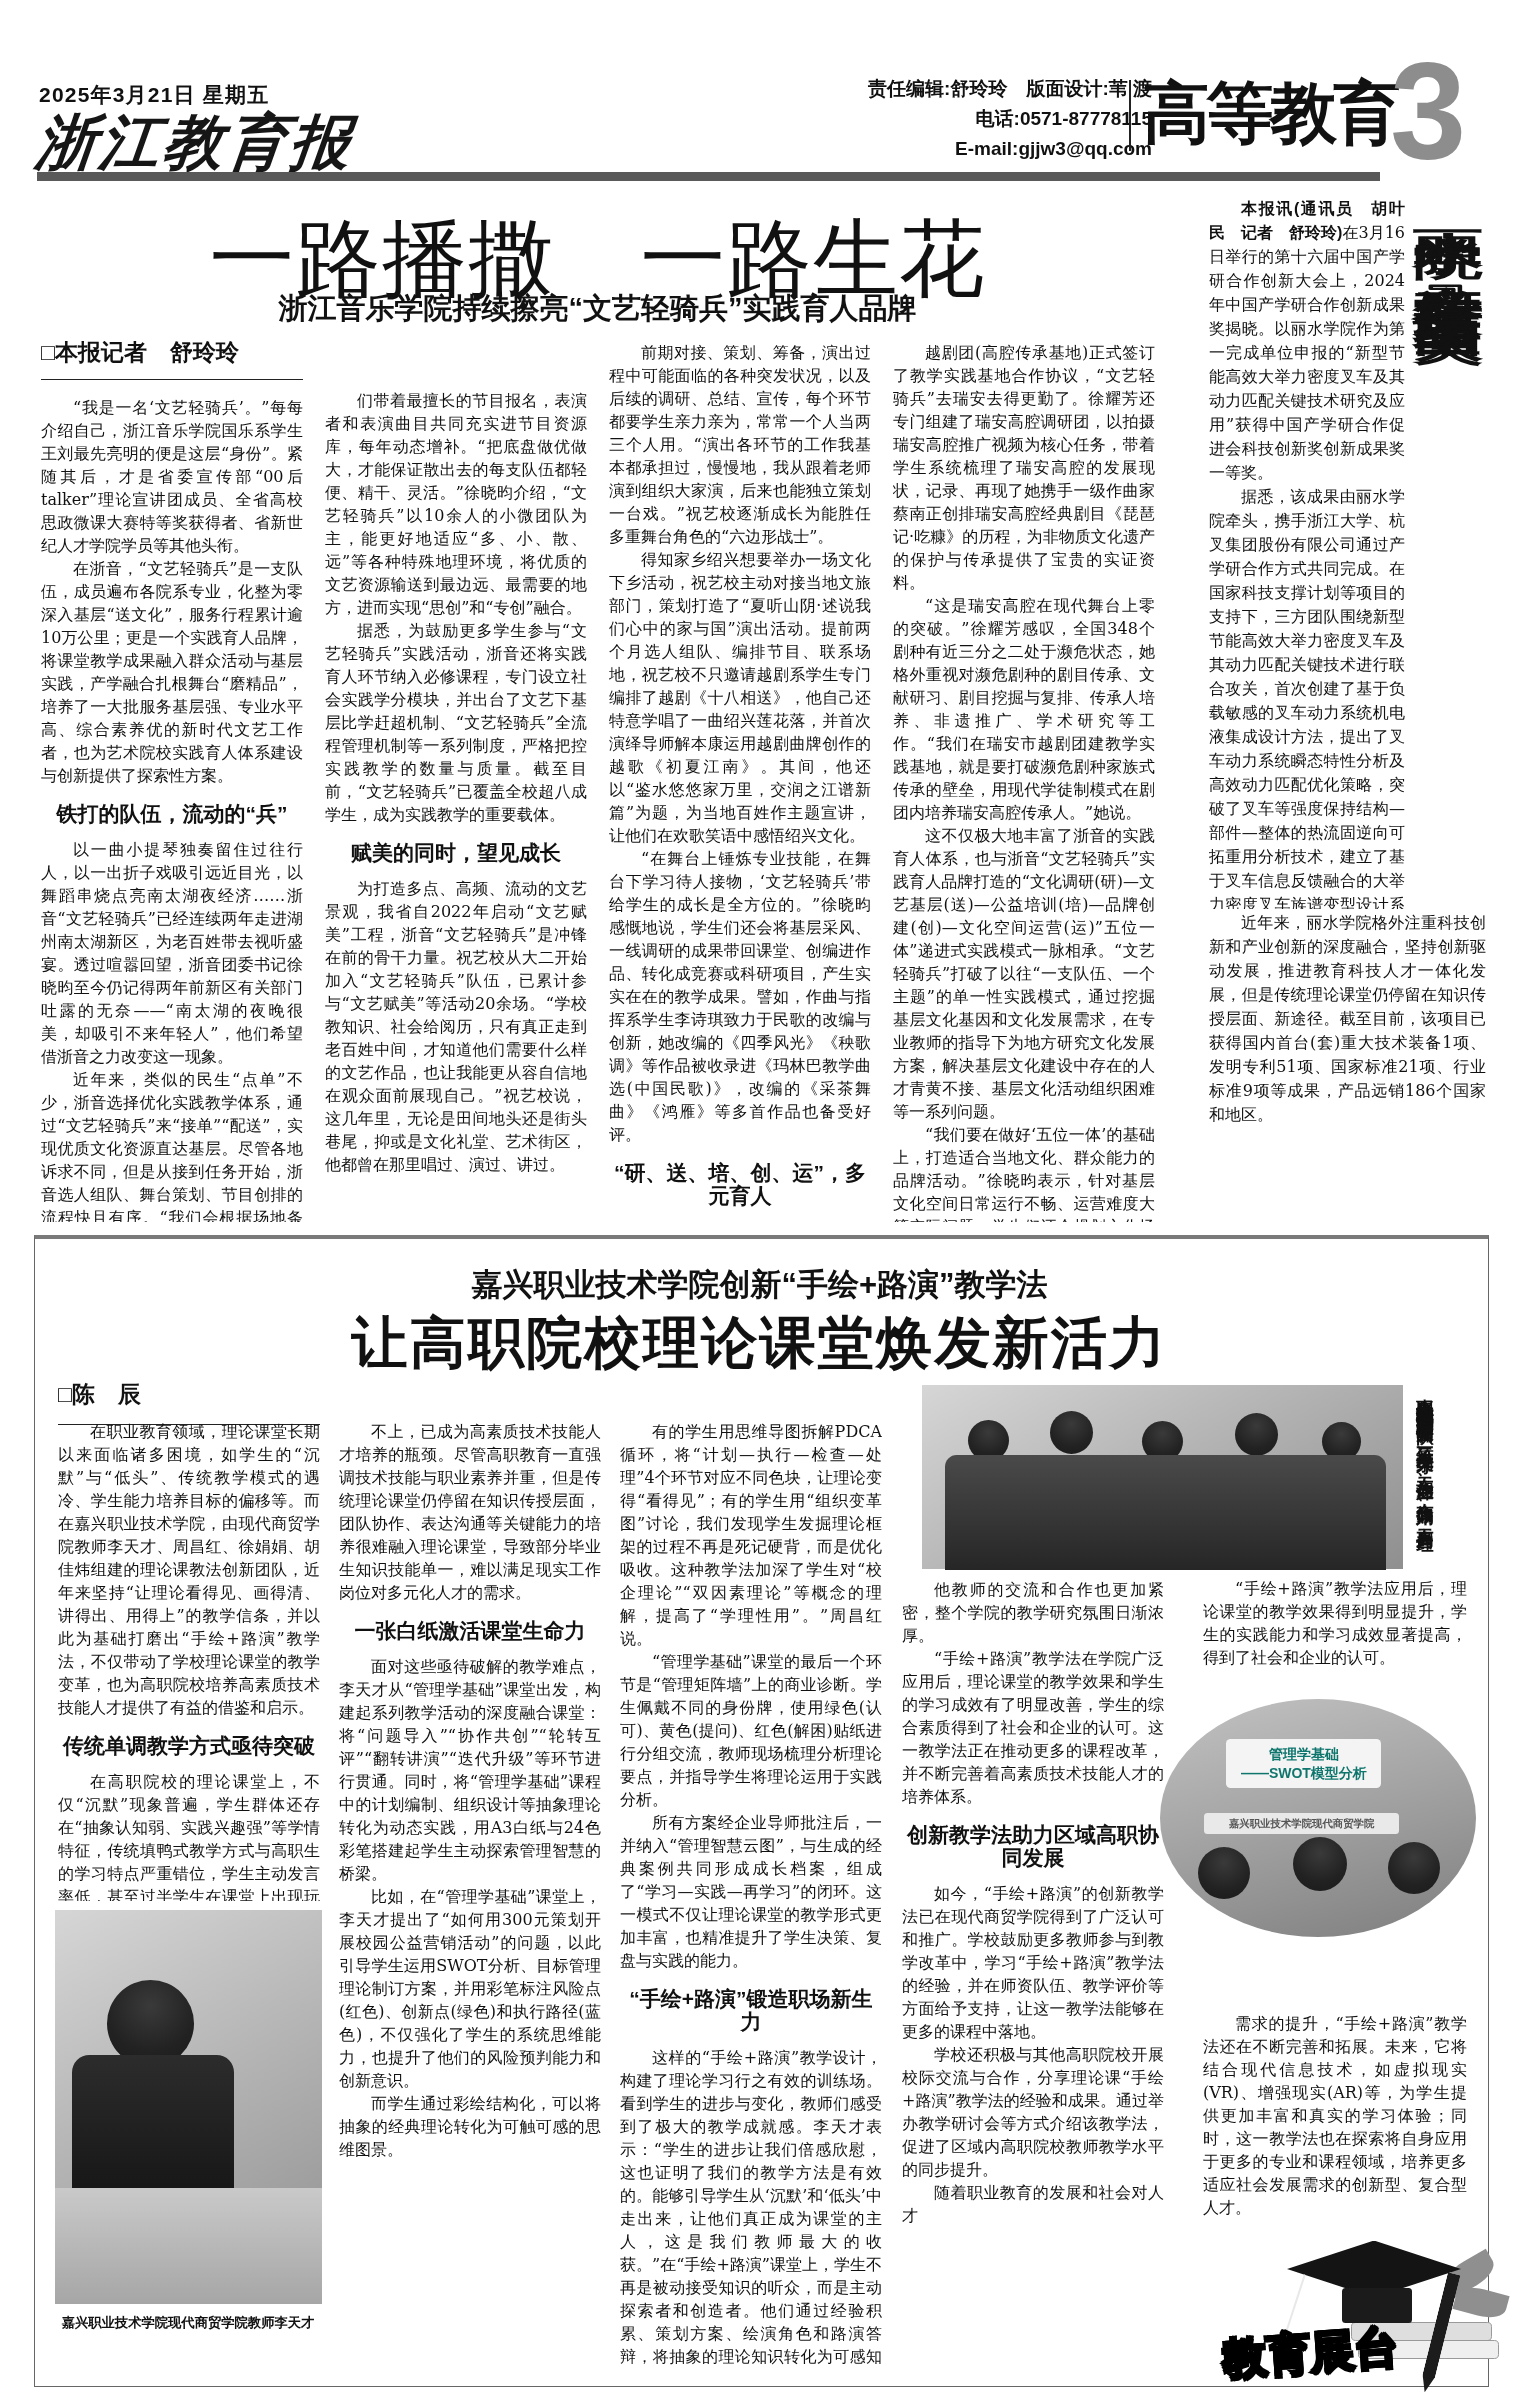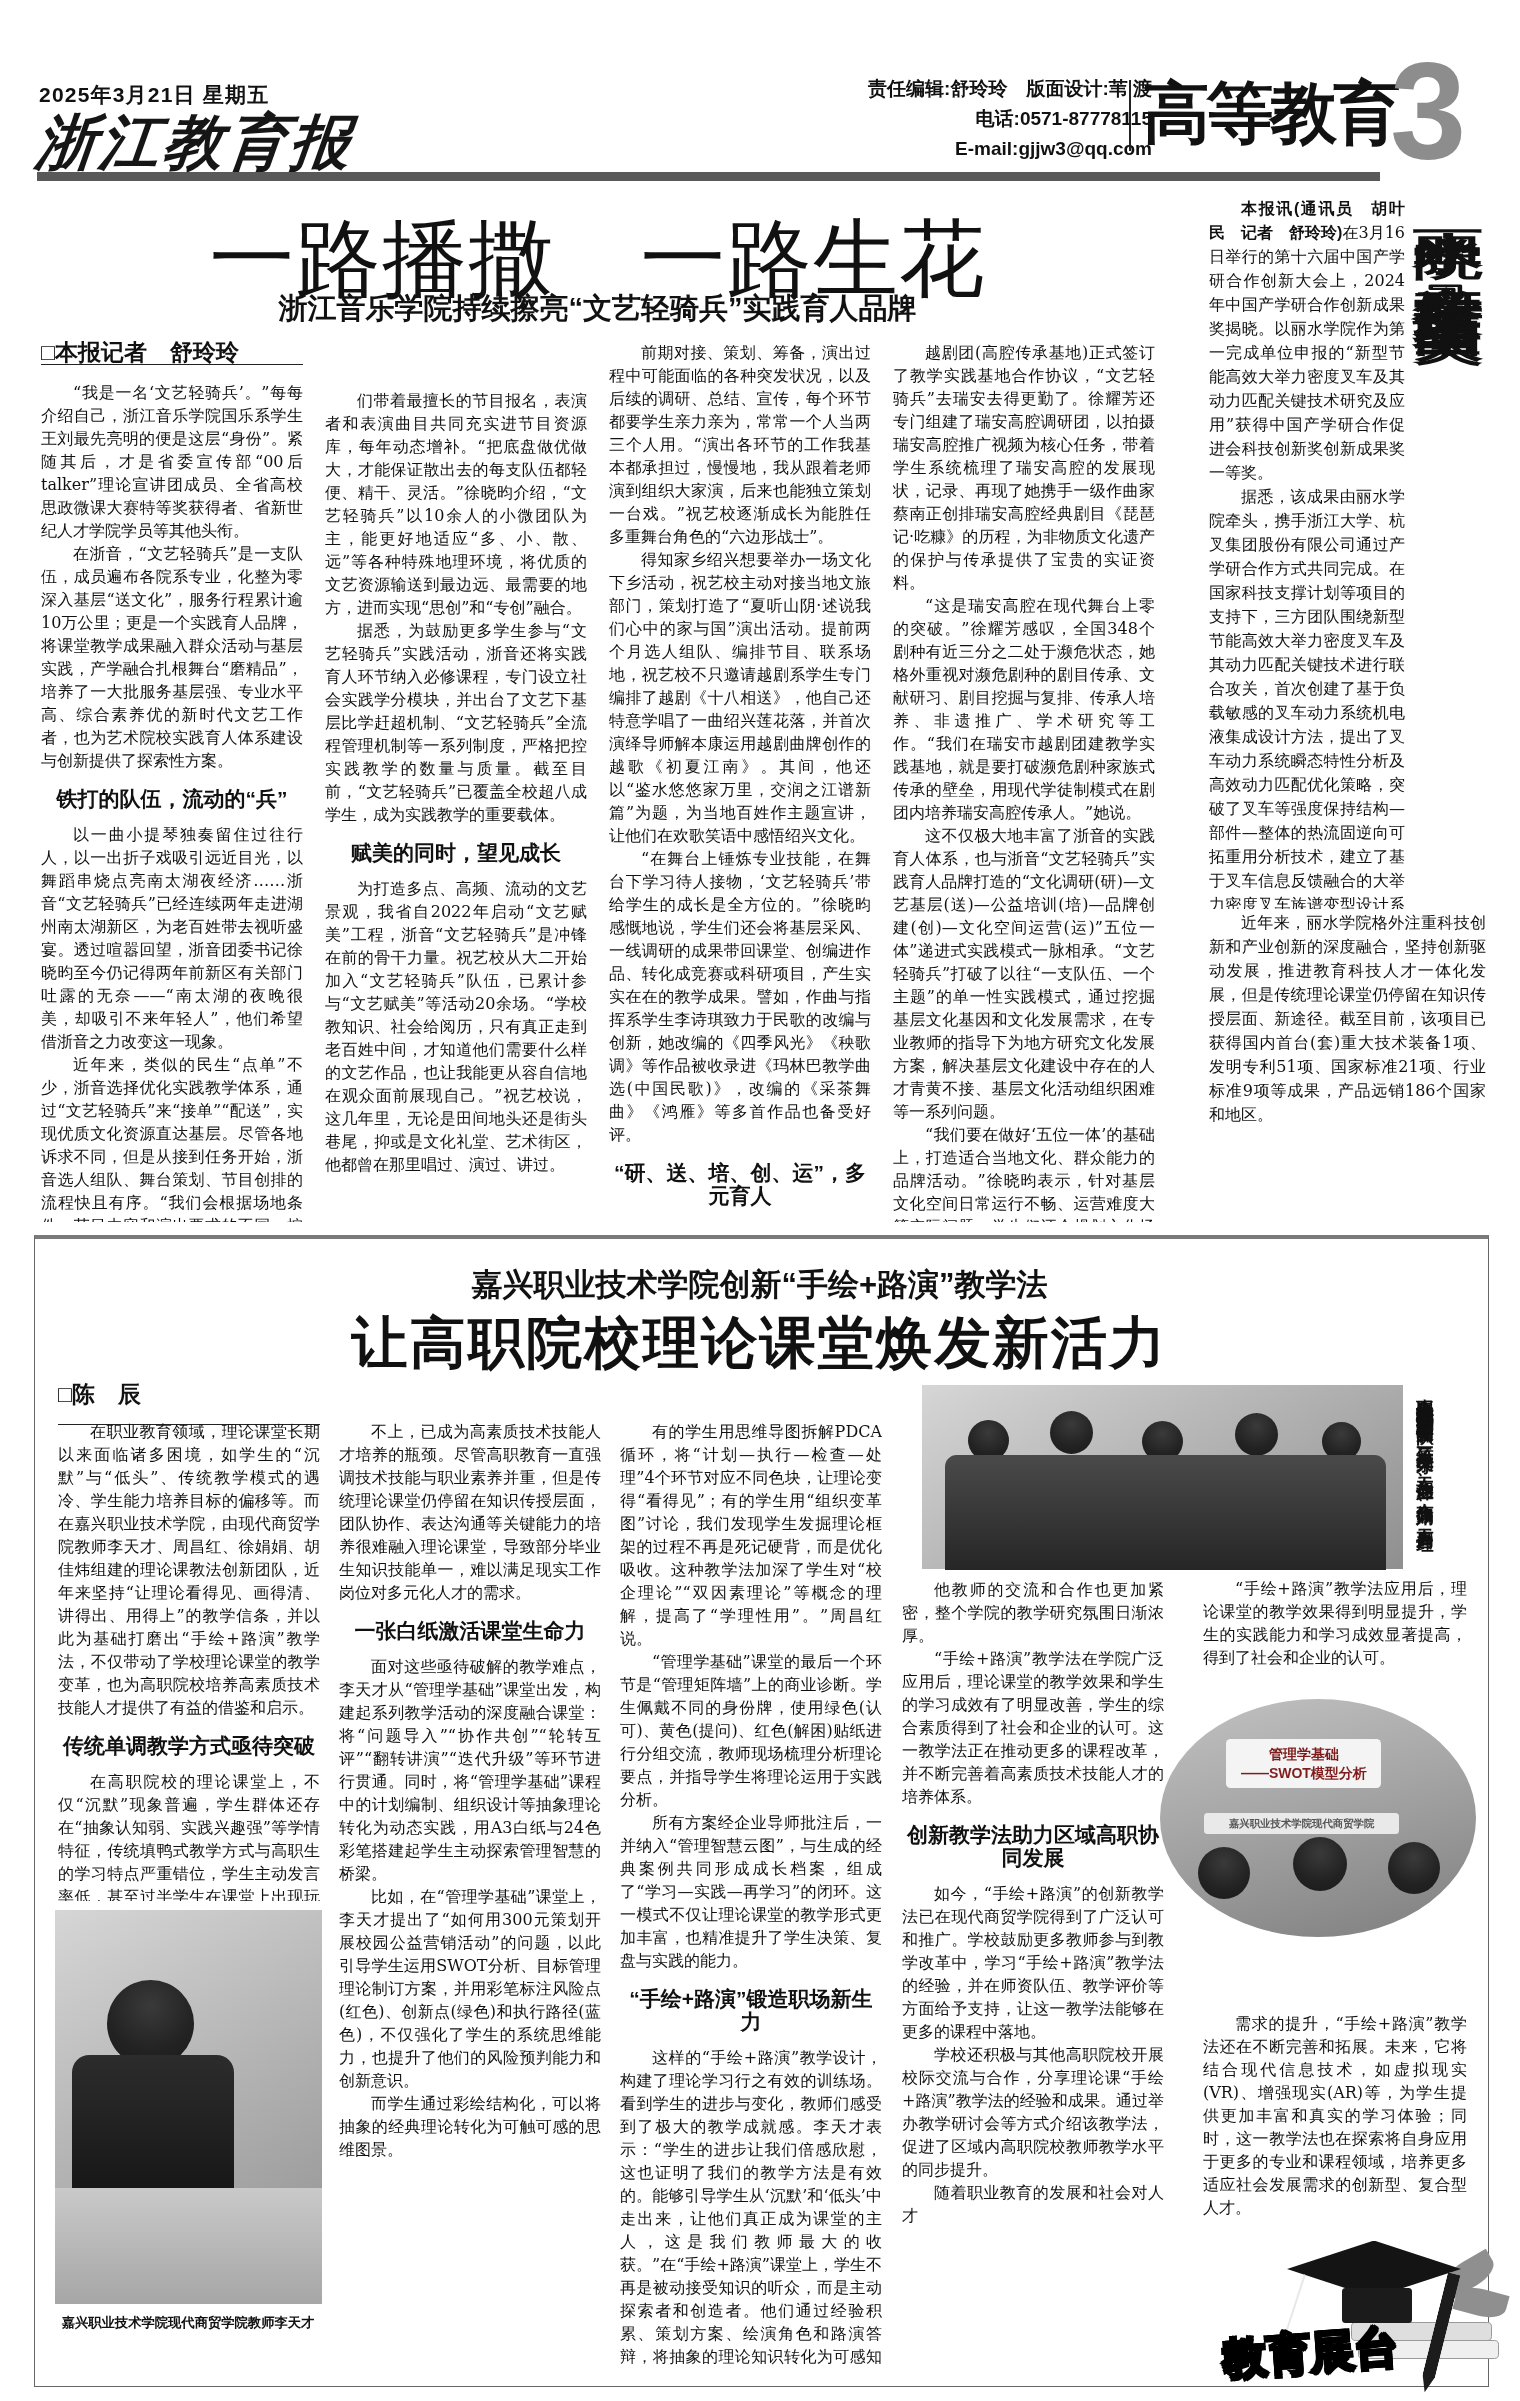--- a/index.html
+++ b/index.html
@@ -14,21 +14,21 @@
   .editor-box{left:836px;top:74px;width:316px;text-align:right;font-size:19px;font-weight:bold;line-height:30px;}
   .header-divider{left:1129px;top:80px;width:1.7px;height:71px;background:#222;}
   .section-title{left:1143px;top:68px;width:238px;font-size:67px;font-weight:900;letter-spacing:-3.5px;white-space:nowrap;}
   .page-number{left:1390px;top:42px;font-size:137px;font-weight:bold;line-height:1;}
   .rule-bar{left:37px;top:172px;width:1343px;height:8.7px;background:#595959;}
   
   .main-headline{left:41px;top:202px;width:1113px;text-align:center;font-size:85px;font-weight:400;
                  letter-spacing:1.2px;white-space:nowrap;}
   .main-subtitle{left:41px;top:289px;width:1113px;text-align:center;font-size:29px;font-weight:900;}
   .byline{font-family:"Liberation Sans","DejaVu Sans",sans-serif;font-size:23px;font-weight:bold;
-          border-bottom:1.7px solid #222;margin-bottom:16px;}
+          border-bottom:1.7px solid #222;padding-bottom:15px;margin-bottom:16px;}
   .col{position:absolute;width:262px;overflow:hidden;font-size:16px;line-height:23px;text-align:justify;}
   .main-col{top:341px;height:881px;}
   .para{margin:0;text-indent:2em;}
   .subhead{font-family:"Liberation Sans","DejaVu Sans",sans-serif;text-align:center;font-weight:bold;
            font-size:21px;margin:15px 0 12.8px 0;text-indent:0;}
   
   .side-narrow{left:1209px;top:197px;width:196px;height:712px;overflow:hidden;
                font-size:16px;line-height:24px;text-align:justify;position:absolute;}
   .side-wide{left:1209px;top:911px;width:277px;height:312px;overflow:hidden;
              font-size:16px;line-height:24px;text-align:justify;position:absolute;}
@@ -42,21 +42,21 @@
   .bottom-headline{left:35px;top:1306px;width:1449px;text-align:center;font-size:56px;font-weight:900;letter-spacing:2.3px;}
   .bottom-byline{left:58px;top:1379px;width:262px;font-family:"Liberation Sans","DejaVu Sans",sans-serif;
                  font-size:23px;font-weight:bold;border-bottom:1.7px solid #222;padding-bottom:14px;}
   .b-col{font-size:16px;line-height:23px;}
   .photo{background:linear-gradient(150deg,#d6d6d6 0%,#b9b9b9 40%,#8f8f8f 100%);}
   .caption{font-family:"Liberation Sans","DejaVu Sans",sans-serif;font-weight:bold;}
   .v-caption{writing-mode:vertical-rl;font-family:"Liberation Sans","DejaVu Sans",sans-serif;
              font-weight:bold;font-size:17.4px;line-height:30px;letter-spacing:1.2px;}
   .oval-photo{border-radius:50%;overflow:hidden;background:linear-gradient(165deg,#c2c2c2 0%,#a5a5a5 45%,#7e7e7e 100%);}
   .screen-box{position:absolute;left:21%;top:17%;width:44%;background:#f4f4f4;border-radius:4.6px;
-              padding:5.8px 8px;text-align:center;color:#7f1d1d;font-weight:bold;
+              padding:5.8px 8px;text-align:center;color:#0f766e;font-weight:bold;
               font-family:"Liberation Sans","DejaVu Sans",sans-serif;font-size:14px;line-height:18.6px;}
   .banner-box{position:absolute;left:14%;top:48%;width:58%;background:#e9e9e9;border-radius:3.5px;
               padding:3.5px 5.8px;text-align:center;color:#555;font-weight:bold;
               font-family:"Liberation Sans","DejaVu Sans",sans-serif;font-size:10.4px;}
   .figure{position:absolute;border-radius:50%;background:radial-gradient(circle at 50% 30%,#3a3a3a 0%,#222 60%,#1a1a1a 100%);}
   
   .logo-wrap{left:1206px;top:2237px;width:290px;height:145px;}
   .cap-board{position:absolute;left:81px;top:3.5px;width:174px;height:75px;background:#141414;
              clip-path:polygon(50% 0,100% 38%,50% 76%,0 38%);}
   .cap-crown{position:absolute;left:136px;top:51px;width:70px;height:35px;background:#1b1b1b;border-radius:3.5px;}

